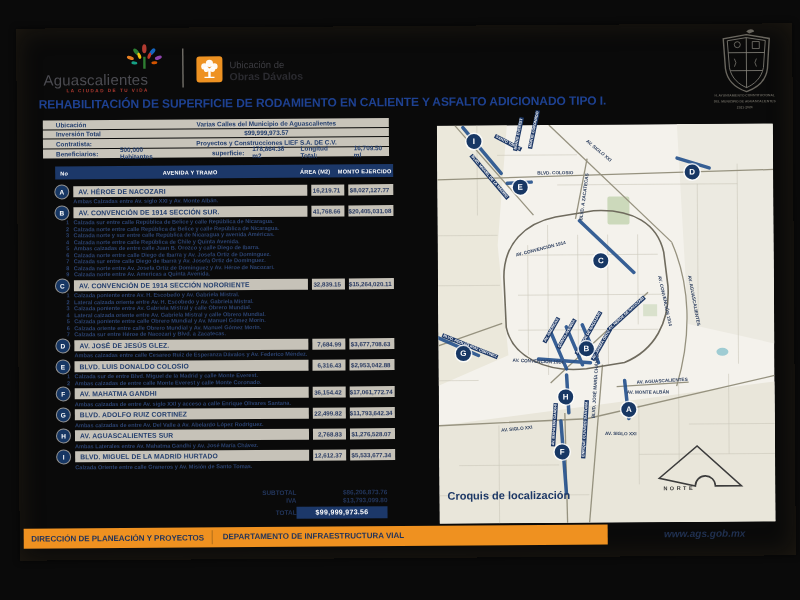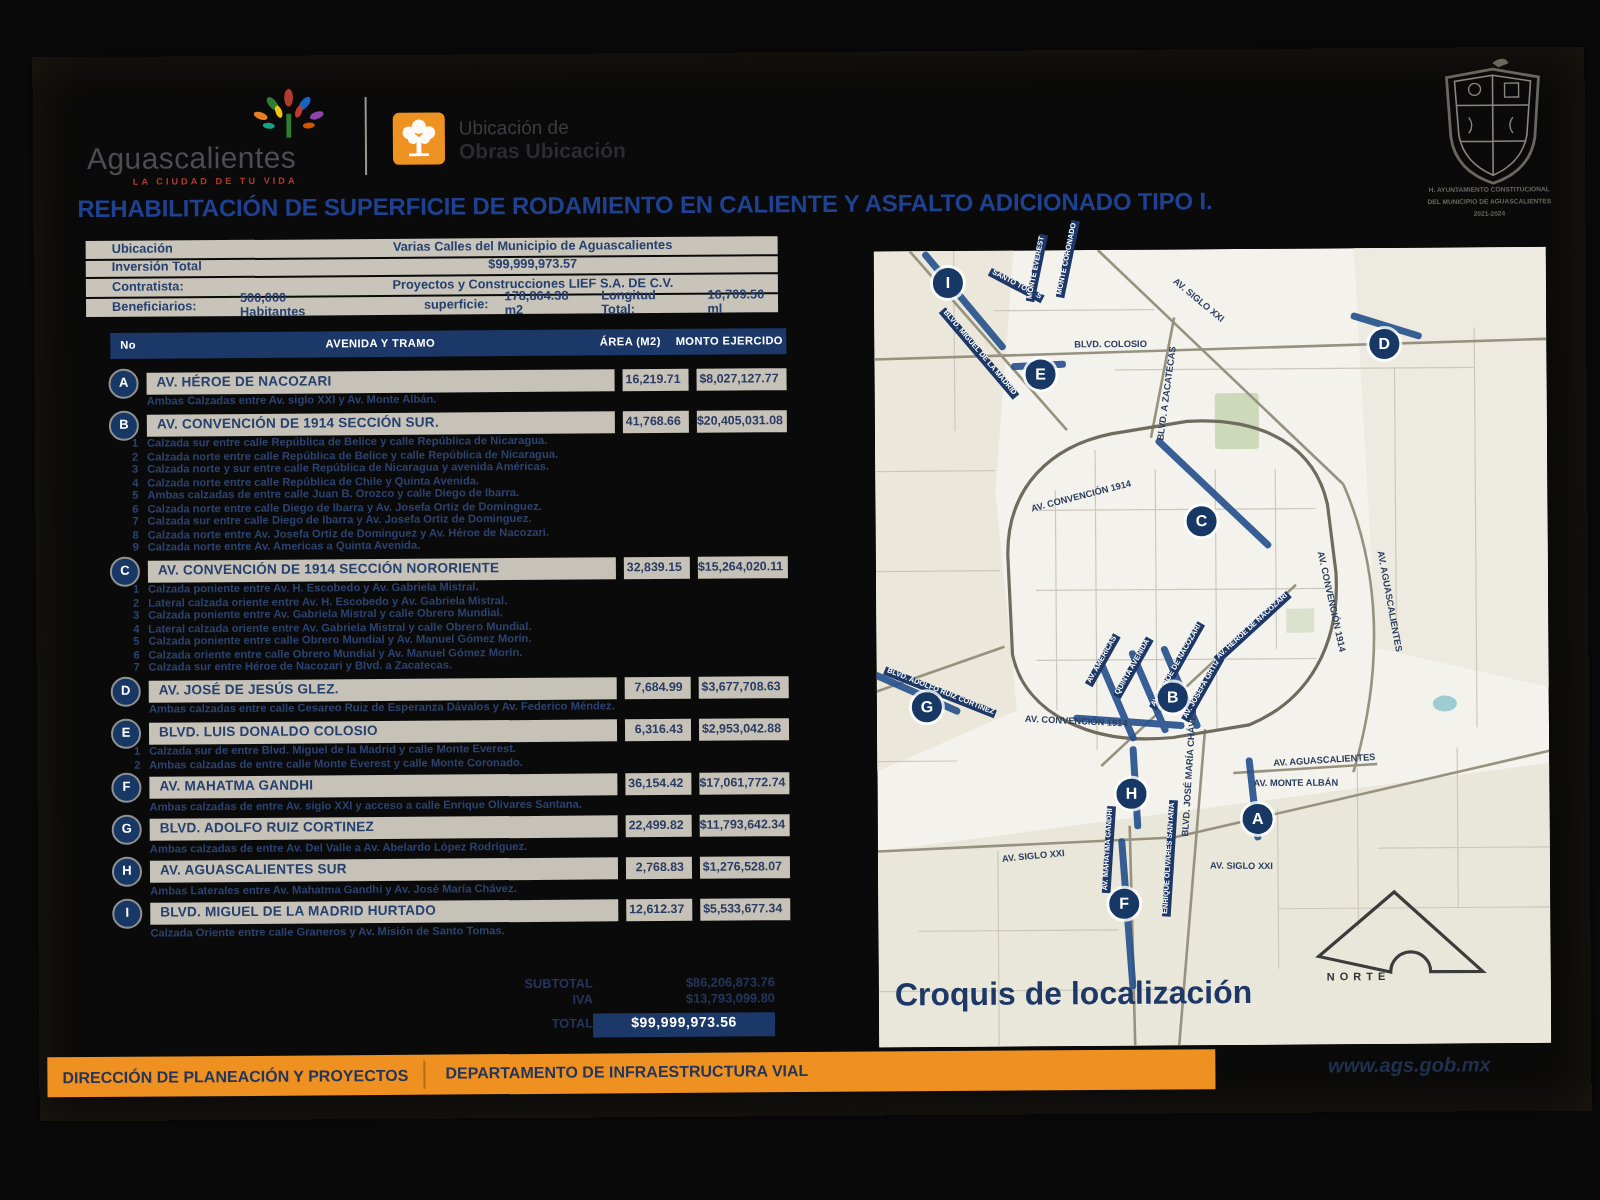--- a/index.html
+++ b/index.html
@@ -62,21 +62,21 @@
   
   .map{position:absolute;left:420px;top:100px;width:336px;height:398px;}
   .map svg.base{position:absolute;left:0;top:0;}
   .map-overlays{position:absolute;left:0;top:0;width:336px;height:398px;}
   .maplabel{position:absolute;white-space:nowrap;font-size:6.2px;font-weight:bold;color:#2c3e5e;
     transform-origin:0 50%;}
   .maplabel.chip{background:#1d3866;color:#fff;font-size:6px;padding:0 2px;line-height:7px;}
   .marker{position:absolute;width:15px;height:15px;border-radius:50%;background:#173764;color:#fff;
     font-size:8px;font-weight:bold;display:flex;align-items:center;justify-content:center;
     transform:translate(-50%,-50%);box-shadow:0 0 0 1.5px rgba(255,255,255,.8);}
-  .map-title{position:absolute;left:8px;top:364px;font-size:16px;font-weight:bold;color:#1d3866;}
+  .map-title{position:absolute;left:8px;top:364px;font-size:11px;font-weight:bold;color:#1d3866;}
   .compass{position:absolute;left:212px;top:316px;}
   
   .footer-bar{position:absolute;left:4px;top:500px;width:584px;height:20px;background:#ef9120;
     display:flex;align-items:center;color:#25355a;font-size:8px;font-weight:bold;}
   .f-cell1{width:188px;text-align:center;}
   .f-cell2{flex:1;padding-left:10px;border-left:1px solid rgba(60,50,20,.35);height:14px;line-height:14px;}
   .f-url{position:absolute;left:600px;top:500px;width:170px;height:20px;line-height:20px;text-align:center;
     font-size:10px;font-style:italic;font-weight:bold;color:#20304f;}
 </style>
 </head>
@@ -107,21 +107,21 @@
         <circle cx="8" cy="10" r="3.2" fill="#fff" opacity=".95"></circle>
         <circle cx="13" cy="7" r="3.6" fill="#fff" opacity=".95"></circle>
         <circle cx="18" cy="10" r="3.2" fill="#fff" opacity=".95"></circle>
         <circle cx="10" cy="13" r="2.6" fill="#fff" opacity=".95"></circle>
         <circle cx="16" cy="13" r="2.6" fill="#fff" opacity=".95"></circle>
         <rect x="11.8" y="12" width="2.4" height="9" fill="#fff"></rect>
         <path d="M8,21 H18" stroke="#fff" stroke-width="1.4"></path>
       </svg>
     </div>
     <div class="sop-line1">Ubicación de</div>
-    <div class="sop-line2">Obras Ubicación</div>
+    <div class="sop-line2">Obras Dávalos</div>
 
     <svg class="crest" width="60" height="66" viewBox="0 0 60 66">
       <path d="M30,3 C33,0 37,0 38,3 L33,5 Z" fill="#6a675f"></path>
       <path d="M30,6 L53,10 L51,40 C49,54 39,60 30,63 C21,60 11,54 9,40 L7,10 Z" fill="none" stroke="#6a675f" stroke-width="1.4"></path>
       <path d="M30,9 L49,12 L47,39 C45,50 37,56 30,59 C23,56 15,50 13,39 L11,12 Z" fill="none" stroke="#8a877e" stroke-width=".8"></path>
       <path d="M30,9 V59 M12,24 H48 M14,42 H46" stroke="#8a877e" stroke-width=".8"></path>
       <circle cx="21" cy="16" r="3" fill="none" stroke="#8a877e" stroke-width=".7"></circle>
       <rect x="36" y="13" width="7" height="7" fill="none" stroke="#8a877e" stroke-width=".7"></rect>
       <path d="M18,30 q3,4 0,8 M40,30 q-3,4 0,8" fill="none" stroke="#8a877e" stroke-width=".7"></path>
     </svg>

